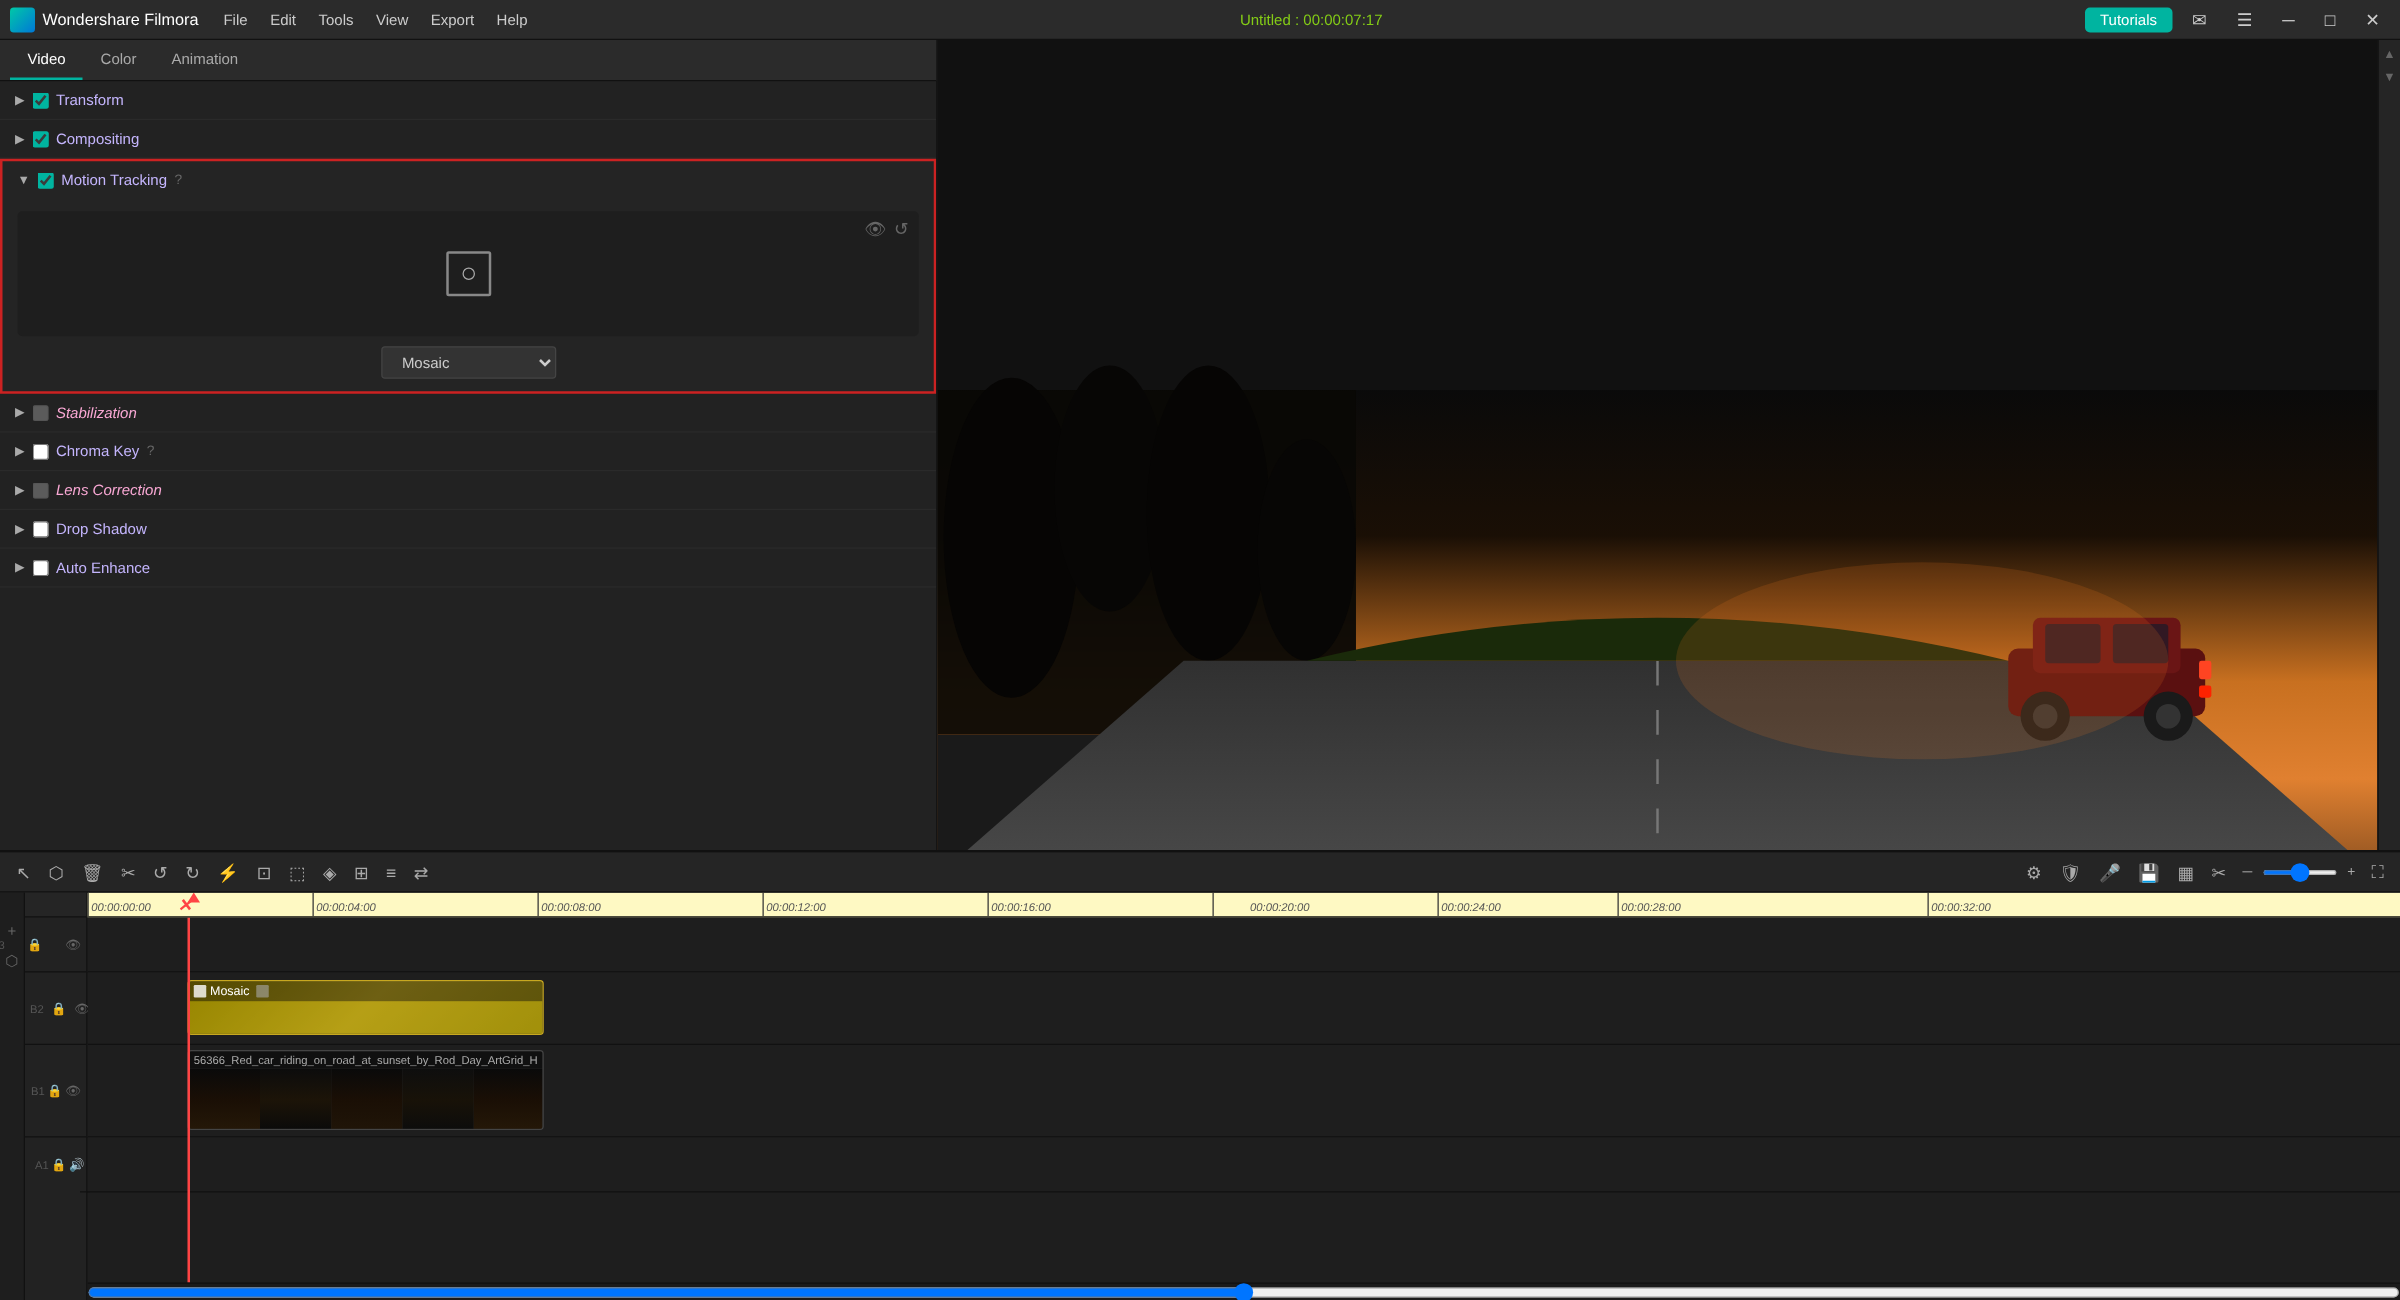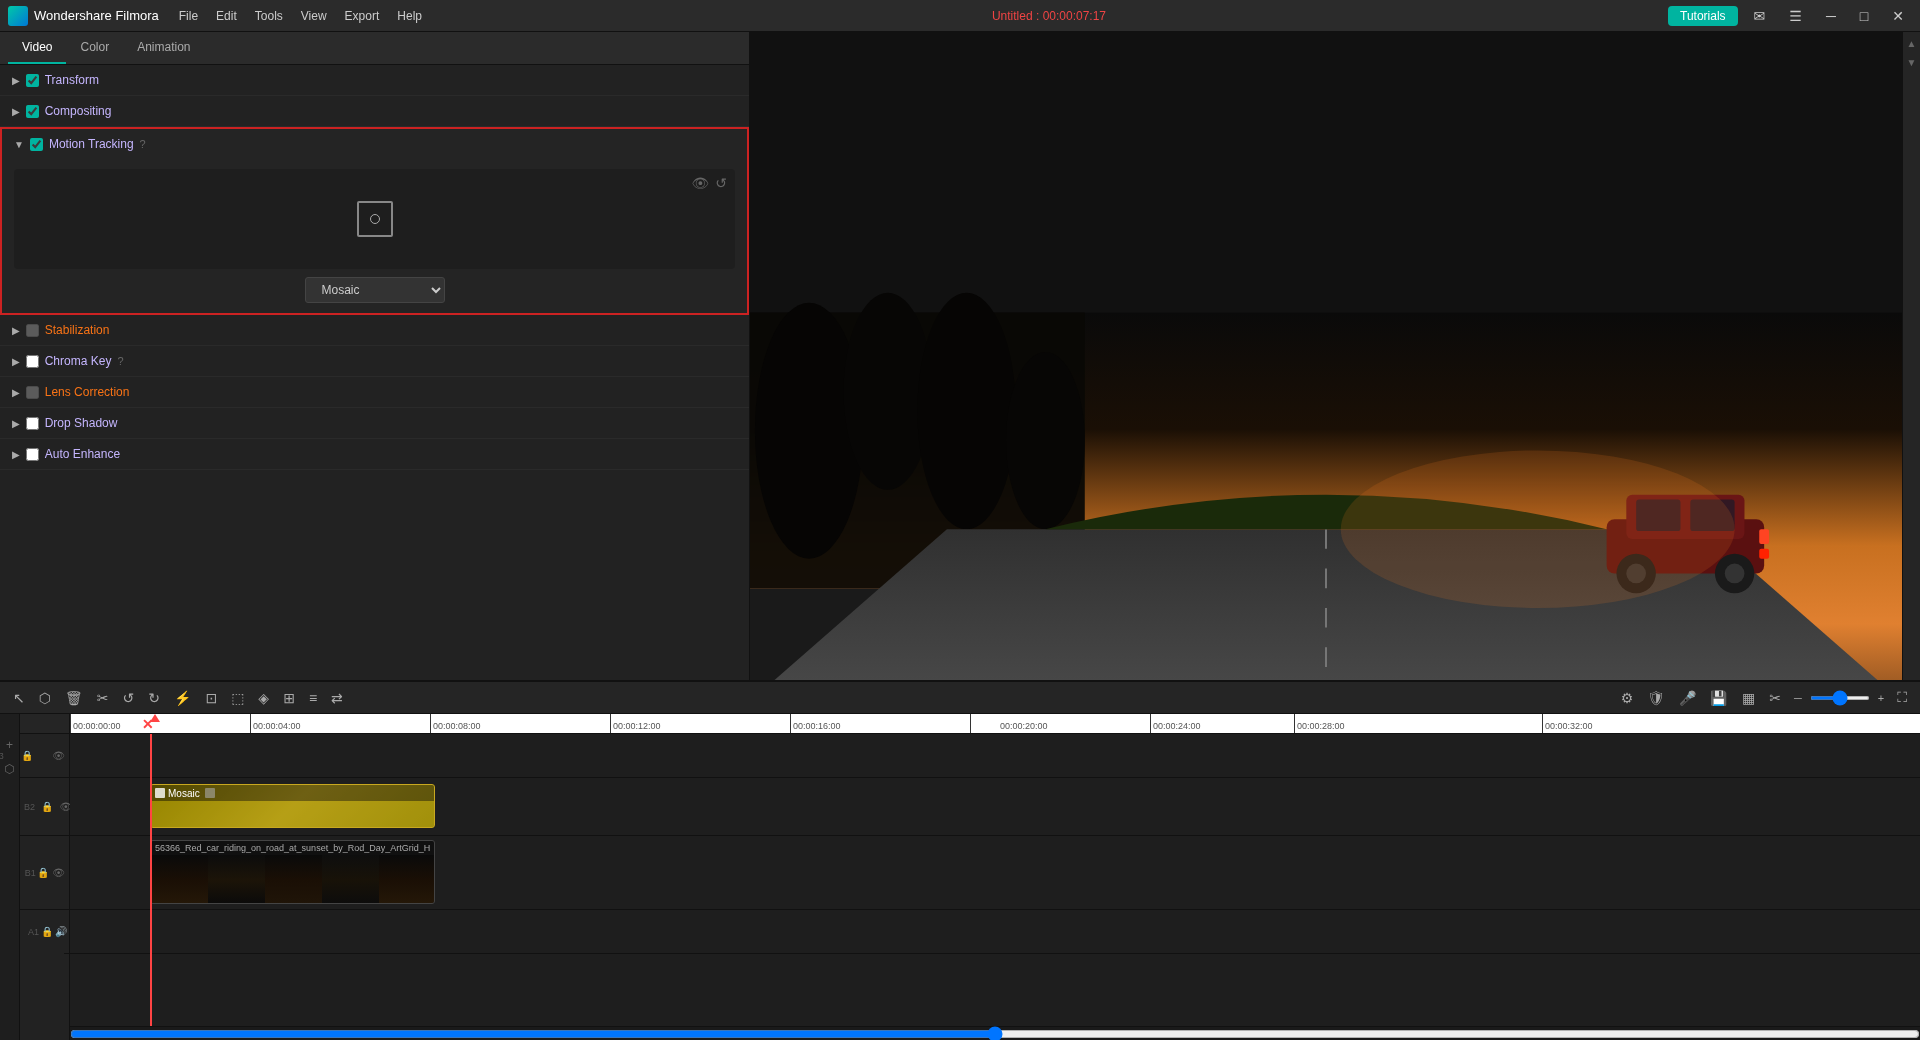--- a/index.html
+++ b/index.html
@@ -4,21 +4,21 @@
   <style>
     * { box-sizing: border-box; margin: 0; padding: 0; }
     body { background: #1a1a1a; color: #ccc; font-family: 'Segoe UI', Arial, sans-serif; font-size: 12px; width: 1920px; height: 1040px; overflow: hidden; }
 
     
     #topbar { display: flex; align-items: center; background: #2b2b2b; height: 32px; padding: 0 8px; gap: 12px; border-bottom: 1px solid #111; }
     #app-logo { display: flex; align-items: center; gap: 6px; font-size: 13px; color: #fff; font-weight: 500; }
     #app-logo .logo-icon { width: 20px; height: 20px; background: linear-gradient(135deg, #00c9a7, #0078d7); border-radius: 3px; }
     #menu-bar { display: flex; gap: 2px; }
     #menu-bar span { padding: 3px 8px; color: #ccc; cursor: pointer; border-radius: 3px; }
-    #title-bar { flex: 1; text-align: center; color: #ef4444; font-size: 12px; }
+    #title-bar { flex: 1; text-align: center; color: #84cc16; font-size: 12px; }
     #topbar-right { display: flex; align-items: center; gap: 8px; }
     #tutorials-btn { background: #00b4a0; color: #fff; border: none; border-radius: 4px; padding: 3px 12px; cursor: pointer; font-size: 12px; }
     .win-btn { background: none; border: none; color: #ccc; cursor: pointer; font-size: 14px; padding: 2px 8px; }
 
     
     #main { display: flex; height: calc(1040px - 32px); }
 
     
     #left-panel { width: 750px; display: flex; flex-direction: column; background: #222; border-right: 1px solid #111; }
 
@@ -32,21 +32,21 @@
     #props-content::-webkit-scrollbar { width: 6px; }
     #props-content::-webkit-scrollbar-track { background: #222; }
     #props-content::-webkit-scrollbar-thumb { background: #444; border-radius: 3px; }
 
     .prop-section { border-bottom: 1px solid #2a2a2a; }
     .prop-header { display: flex; align-items: center; padding: 8px 12px; cursor: pointer; gap: 6px; }
     .chevron { color: #aaa; font-size: 10px; }
     .prop-checkbox { width: 13px; height: 13px; accent-color: #00b4a0; }
     .prop-label { color: #c4b5fd; font-size: 12px; }
     .prop-help { color: #666; font-size: 11px; cursor: pointer; }
-    .prop-disabled .prop-label { color: #f97316; }
+    .prop-disabled .prop-label { color: #f9a8d4; font-style: italic; }
     .prop-disabled .prop-checkbox { opacity: 0.4; }
 
     
     #motion-tracking-section { border: 2px solid #cc2222; background: #242424; }
     #motion-tracking-content { padding: 10px 12px; }
     #tracking-canvas-area { display: flex; justify-content: center; align-items: center; height: 100px; background: #1e1e1e; border-radius: 4px; position: relative; margin-bottom: 8px; }
     #tracking-icons { position: absolute; top: 6px; right: 8px; display: flex; gap: 6px; }
     #tracking-icons span { color: #666; cursor: pointer; font-size: 14px; }
     .tracking-target { width: 36px; height: 36px; border: 2px solid #888; border-radius: 2px; position: relative; display: flex; align-items: center; justify-content: center; }
     .tracking-target::before, .tracking-target::after { content: ''; position: absolute; background: #888; }
@@ -381,21 +381,21 @@
 
       <div style="height:44px; border-bottom:1px solid #111; display:flex; align-items:center; justify-content:flex-end; padding:0 4px; gap:2px;margin-left:44px;" class="track-label">
         <span style="color:#555;font-size:9px;">A1</span>
         <span class="tl-icon">🔒</span>
         <span class="tl-icon">🔊</span>
       </div>
     </div>
 
     <div style="flex:1; display:flex; flex-direction:column; overflow:hidden; position:relative;">
 
-      <div id="time-ruler" style="height:20px; background:#ffffff; border-bottom:1px solid #111; position:relative; overflow:hidden;">
+      <div id="time-ruler" style="height:20px; background:#fef9c3; border-bottom:1px solid #111; position:relative; overflow:hidden;font-style:italic;">
         <div class="ruler-tick" style="left:0px;">
             <span>00:00:00:00</span>
           </div>
         <div class="ruler-tick" style="left:180px;">
             <span>00:00:04:00</span>
           </div>
         <div class="ruler-tick" style="left:360px;">
             <span>00:00:08:00</span>
           </div>
         <div class="ruler-tick" style="left:540px;">

